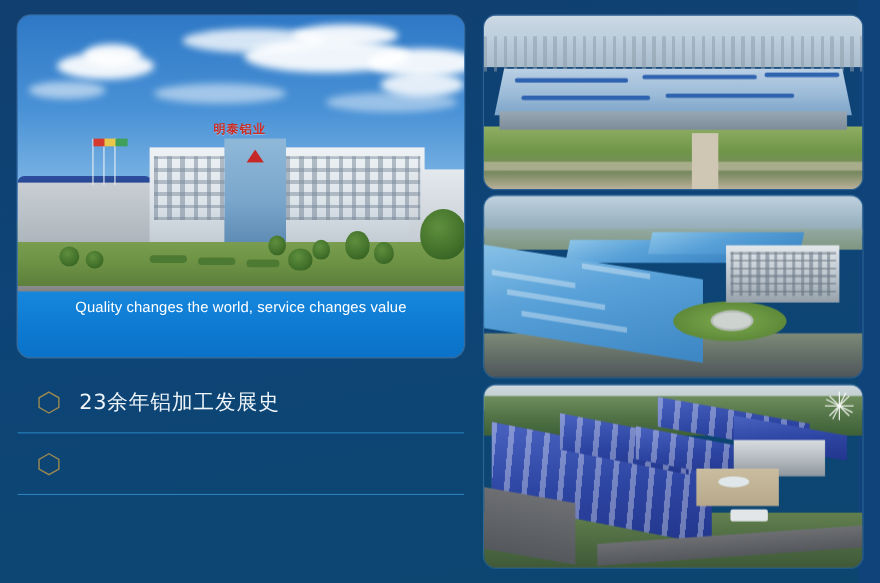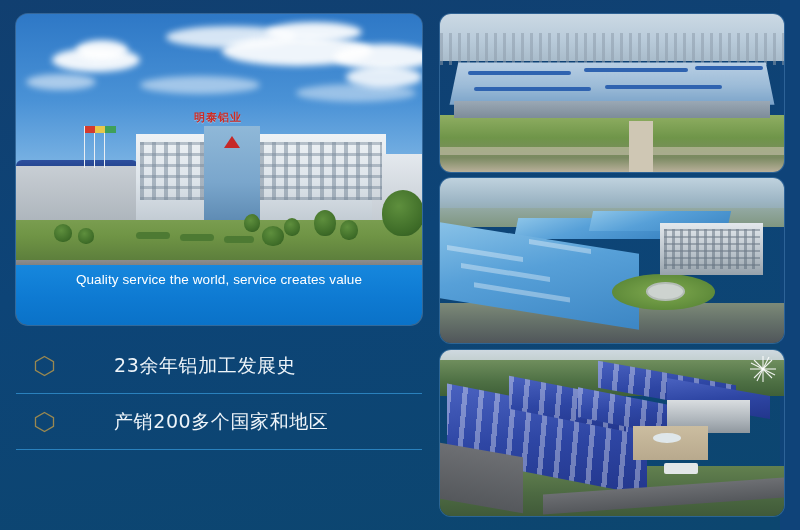--- a/index.html
+++ b/index.html
@@ -230,21 +230,20 @@
     left: 0px;
     top: 324px;
     width: 406px;
   }
   .feature-row {
     position: relative;
     height: 55px;
     display: flex;
     align-items: center;
     border-bottom: 1px solid #2a81bd;
-    gap: 42px;
   }
   .hex {
     flex: 0 0 auto;
     width: 21px;
     height: 22px;
     margin-left: 18px;
     margin-right: 17px;
   }
   .hex svg { display: block; }
   .feature-text {
@@ -392,42 +391,41 @@
       <div class="tree" style="left:38px;  top:210px; width:18px; height:18px;"></div>
       <div class="tree" style="left:62px;  top:214px; width:16px; height:16px;"></div>
       <div class="tree" style="left:228px; top:200px; width:16px; height:18px;"></div>
       <div class="tree" style="left:246px; top:212px; width:22px; height:20px;"></div>
       <div class="tree" style="left:268px; top:204px; width:16px; height:18px;"></div>
       <div class="tree" style="left:298px; top:196px; width:22px; height:26px;"></div>
       <div class="tree" style="left:324px; top:206px; width:18px; height:20px;"></div>
       <div class="tree" style="left:366px; top:176px; width:42px; height:46px;"></div>
 
       <div class="banner">
-        <div class="banner-en">Quality service the world, service creates value</div>
+        <div class="banner-en">Quality changes the world, service changes value</div>
       </div>
     </div>
 
     <div class="feature-list">
 
       <div class="feature-row">
         <span class="hex">
           <svg width="21" height="22" viewBox="0 0 21 22">
             <polygon points="10.5,1.5 19.5,6.6 19.5,15.4 10.5,20.5 1.5,15.4 1.5,6.6" fill="none" stroke="#9a8850" stroke-width="1.3"></polygon>
           </svg>
         </span>
         <span class="feature-text">23余年铝加工发展史</span>
       </div>
 
       <div class="feature-row">
         <span class="hex">
           <svg width="21" height="22" viewBox="0 0 21 22">
             <polygon points="10.5,1.5 19.5,6.6 19.5,15.4 10.5,20.5 1.5,15.4 1.5,6.6" fill="none" stroke="#9a8850" stroke-width="1.3"></polygon>
           </svg>
         </span>
-        <span class="feature-text">产销200多个国家和地区</span>
       </div>
 
 
     </div>
   </div>
 
   <div class="right-col">
 
     <div class="photo p1">
       <div class="a1-sky"></div>

